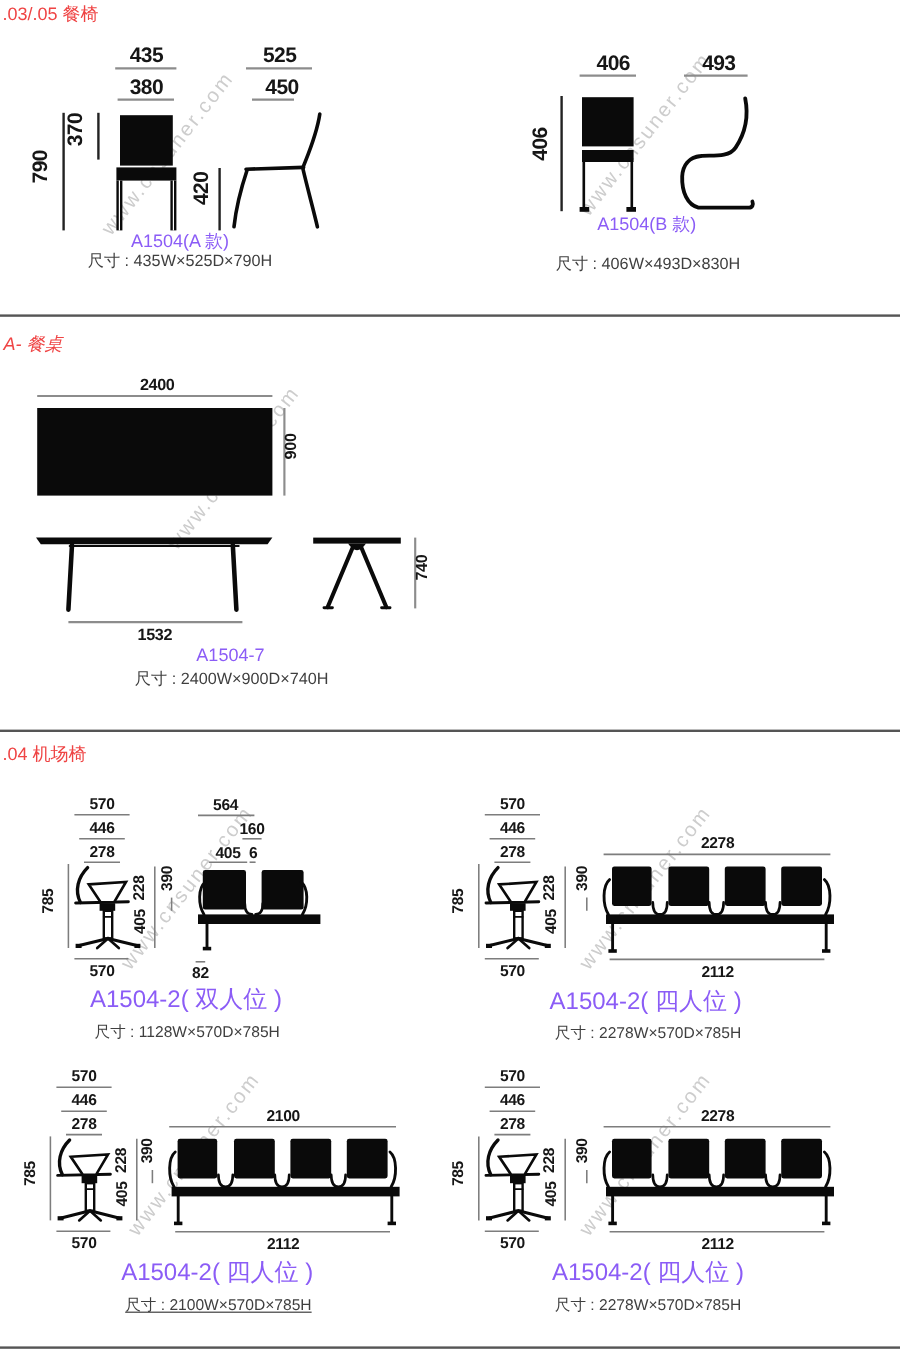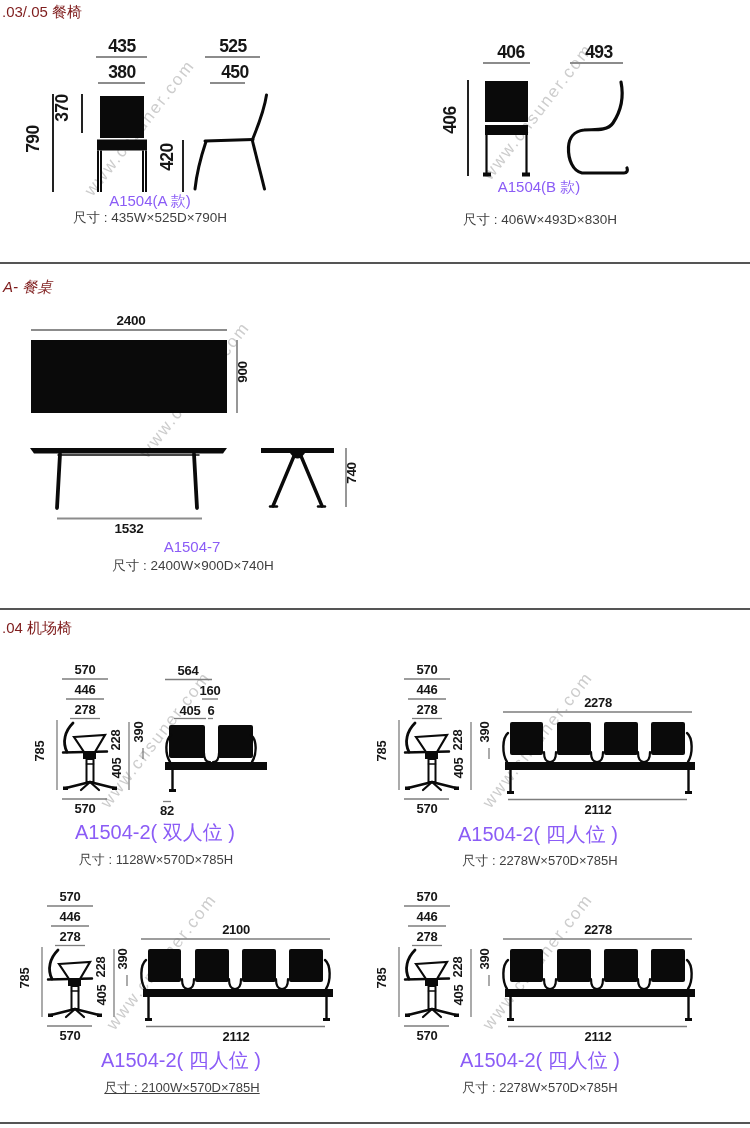--- a/index.html
+++ b/index.html
@@ -1,19 +1,19 @@
 <!DOCTYPE html>
 <html><head>
 <meta charset="utf-8">
 <style>
   * { margin:0; padding:0; box-sizing:border-box; }
   html,body { background:#fff; }
   body { font-family:"Liberation Sans", sans-serif; }
   #page { position:relative; width:750px; height:1128px; background:#fff; overflow:hidden; }
-  .sec-title { position:absolute; font-size:15px; color:#7f1d1d; white-space:nowrap; }
+  .sec-title { position:absolute; font-size:15px; color:#ef4444; white-space:nowrap; }
   .prod-name { position:absolute; transform:translateX(-50%); font-size:15px; color:#8b5cf6; white-space:nowrap; }
   .prod-size { position:absolute; transform:translateX(-50%); font-size:13.5px; color:#3f3f3f; white-space:nowrap; }
   .prod-name.s3 { font-size:20px; }
   .prod-size.s3 { font-size:13px;margin-top:13px; }
   .divider { position:absolute; left:0; width:750px; height:2px; background:#555; }
   .wm { position:absolute; transform:translate(-50%,-50%) rotate(-52deg); font-size:17px;
         color:#cdcdcd; letter-spacing:2px; white-space:nowrap; }
   svg { position:absolute; overflow:visible; }
   svg text { font-family:"Liberation Sans", sans-serif; font-weight:bold; fill:#161616; }
   .t18 { font-size:17.5px; letter-spacing:-0.5px; }

